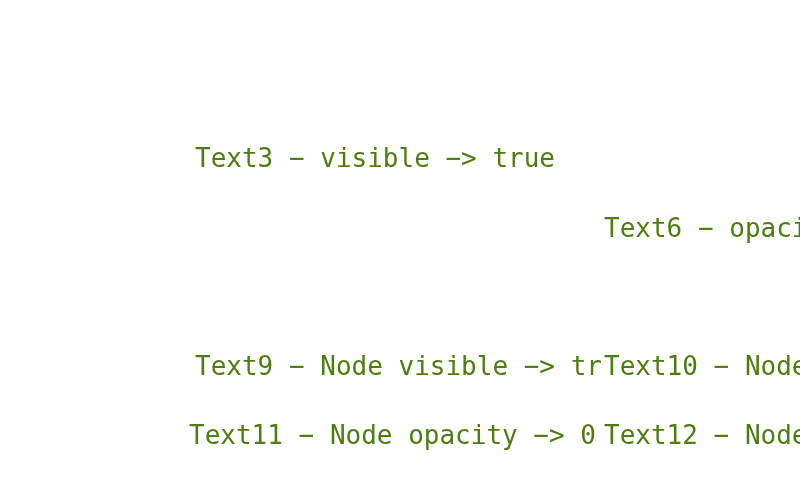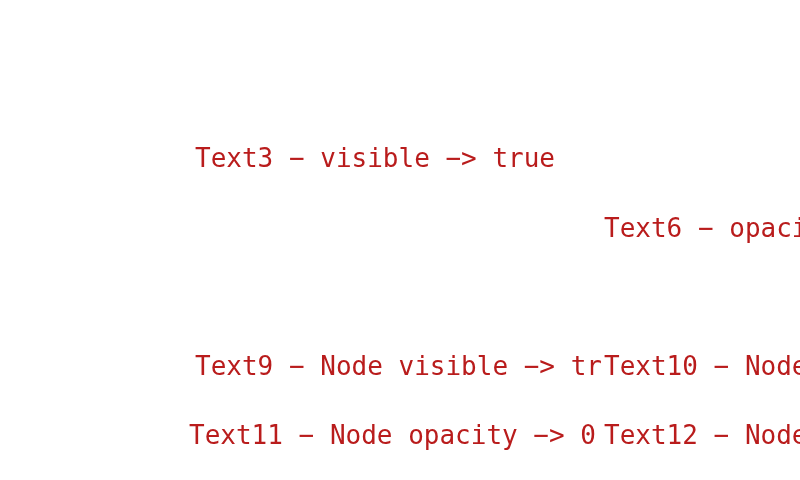--- a/index.html
+++ b/index.html
@@ -14,21 +14,21 @@
     background: #ffffff;
     overflow: hidden;
     font-family: "DejaVu Sans Mono", monospace;
   }
   .tnode {
     position: absolute;
     white-space: pre;
     overflow: hidden;
     font-size: 26px;
     line-height: 1.2;
-    color: #b91c1c;
+    color: #4d7c0f;
     letter-spacing: 0;
   }
   
   .t3  { left: 195px; top: 143px; width: 430px; }
   .t6  { left: 604px; top: 213px; width: 196px; }
   .t9  { left: 195px; top: 351px; width: 409px; }
   .t10 { left: 604px; top: 351px; width: 196px; }
   .t11 { left: 189px; top: 420px; width: 409px; }
   .t12 { left: 604px; top: 420px; width: 196px; }
 </style>

